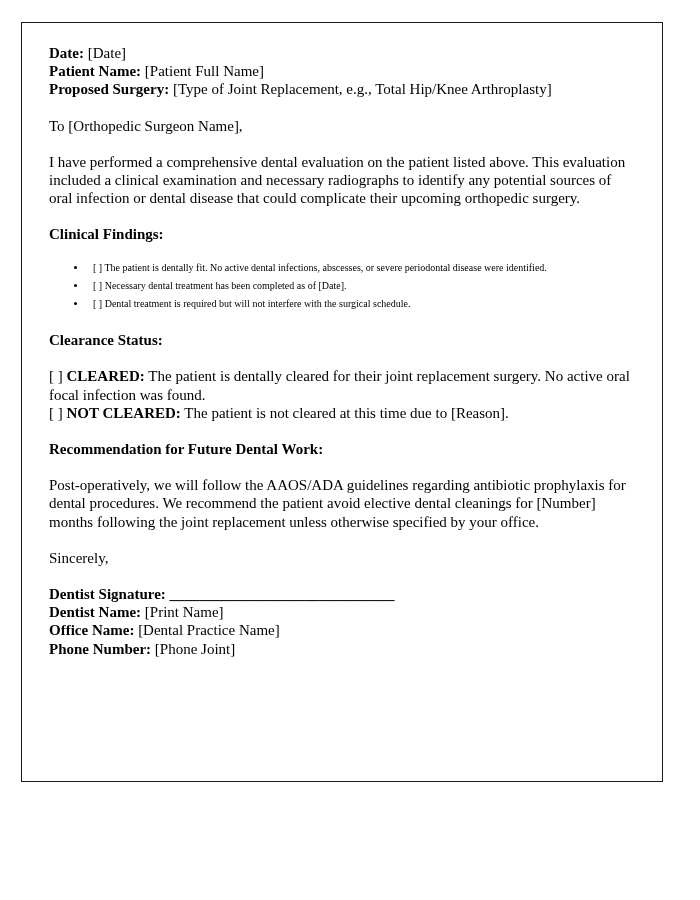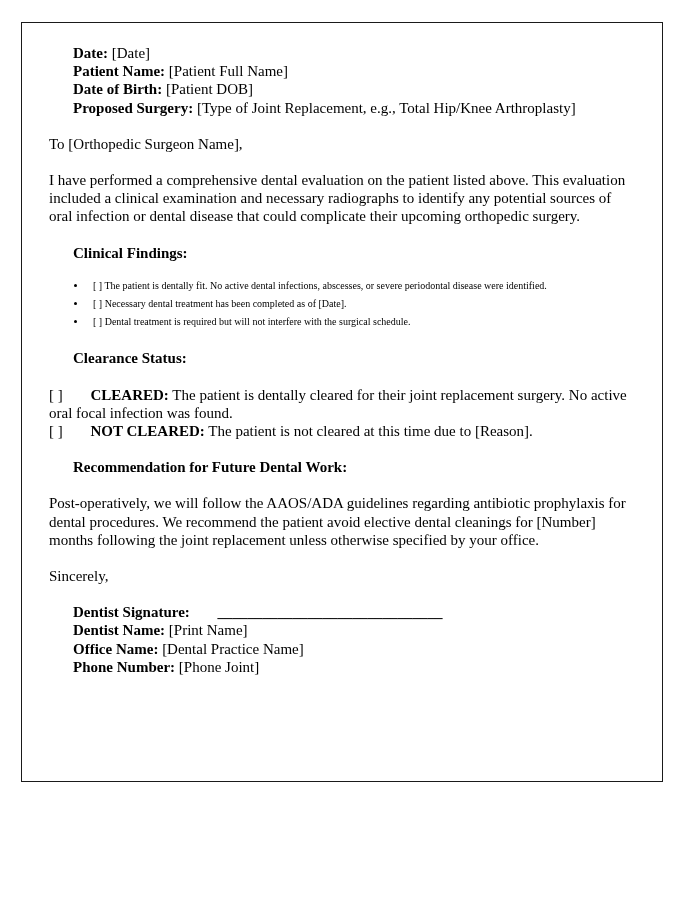--- a/index.html
+++ b/index.html
@@ -36,21 +36,20 @@
   .status-line {
     font-size: 15px;
     line-height: 18.2px;
     margin: 0;
     text-align: left;
   }
   .field-label,
   .heading,
   .status-label {
     font-weight: bold;
-    margin-left: 24px;
   }
   .header-block {
     margin-bottom: 0;
   }
   .gap {
     height: 18px;
   }
   .gap-sm {
     height: 15px;
   }
@@ -76,24 +75,20 @@
   <div class="content">
 
     <div class="header-block">
       <p class="line">
         <span class="field-label">Date:</span>
         <span>[Date]</span>
       </p>
       <p class="line">
         <span class="field-label">Patient Name:</span>
         <span>[Patient Full Name]</span>
-      </p>
-      <p class="line">
-        <span class="field-label">Date of Birth:</span>
-        <span>[Patient DOB]</span>
       </p>
       <p class="line">
         <span class="field-label">Proposed Surgery:</span>
         <span>[Type of Joint Replacement, e.g., Total Hip/Knee Arthroplasty]</span>
       </p>
     </div>
 
     <div class="gap"></div>
 
     <p class="line">To [Orthopedic Surgeon Name],</p>

